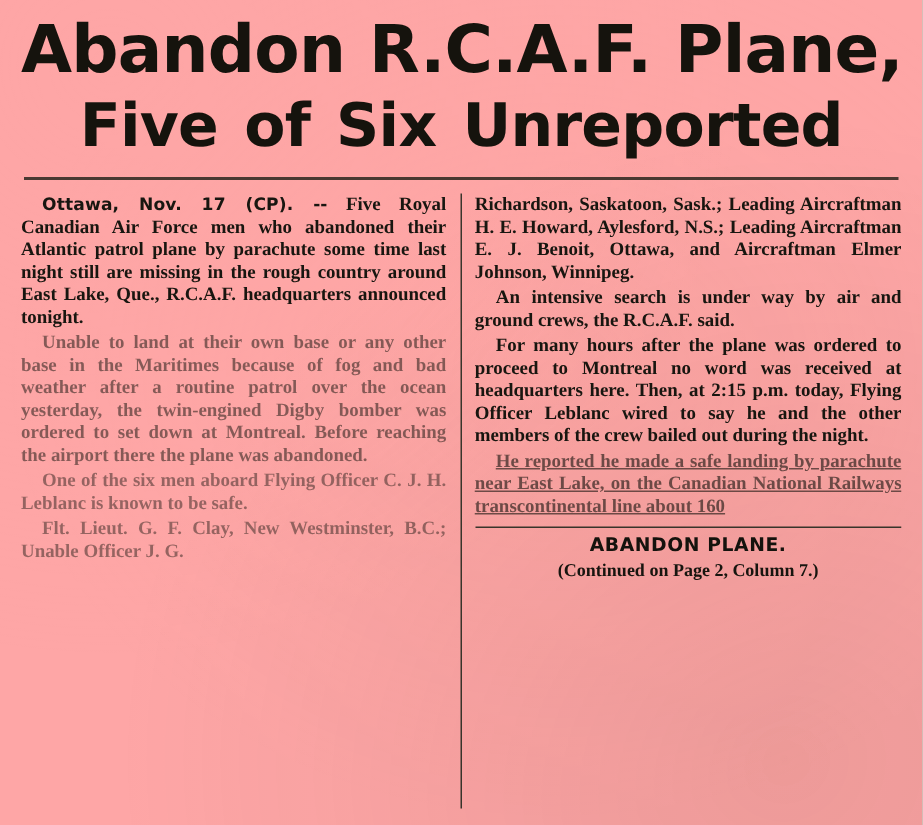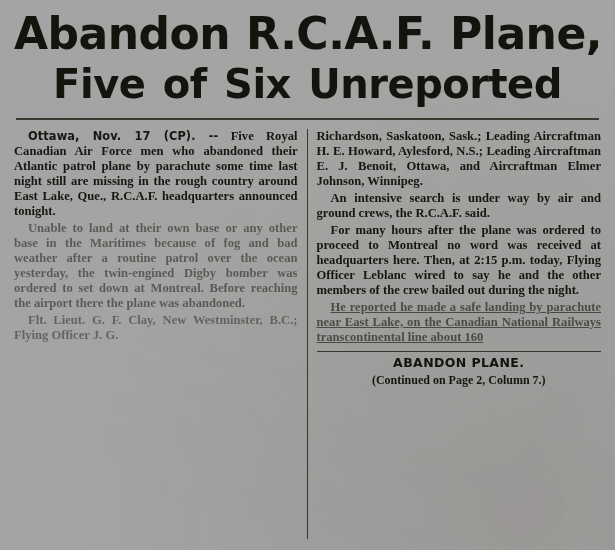--- a/index.html
+++ b/index.html
@@ -10,21 +10,21 @@
   body {
     width: 615px;
     height: 550px;
     overflow: hidden;
     font-family: "Liberation Serif", serif;
   }
   #clipping {
     position: relative;
     width: 615px;
     height: 550px;
-    background: #a3a3a3;
+    background: #fca5a5;
     box-sizing: border-box;
     padding: 8px 14px 0 14px;
     filter: contrast(1.02);
   }
   
   #clipping:before {
     content: "";
     position: absolute;
     inset: 0;
     pointer-events: none;
@@ -139,21 +139,22 @@
     <span class="line2">Five of Six Unreported</span>
   </div>
 
   <div class="rule"></div>
 
   <div class="columns">
 
     <div class="col left">
       <p><span class="lead">Ottawa, Nov. 17  (CP). --</span><span> Five Royal Canadian Air Force men who abandoned their Atlantic patrol plane by parachute some time last night still are missing in the rough country around East Lake, Que., R.C.A.F. headquarters announced tonight.</span></p>
       <p class="fade2">Unable to land at their own base or any other base in the Maritimes because of fog and bad weather after a routine patrol over the ocean yesterday, the twin-engined Digby bomber was ordered to set down at Montreal. Before reaching the airport there the plane was abandoned.</p>
-      <p class="fade3">Flt. Lieut. G. F. Clay, New Westminster, B.C.; Flying Officer J. G.</p>
+      <p class="fade3">One of the six men aboard Flying Officer C. J. H. Leblanc is known to be safe.</p>
+      <p class="fade3">Flt. Lieut. G. F. Clay, New Westminster, B.C.; Unable Officer J. G.</p>
     </div>
 
     <div class="col right">
       <p class="noindent">Richardson, Saskatoon, Sask.; Leading Aircraftman H. E. Howard, Aylesford, N.S.; Leading Aircraftman E. J. Benoit, Ottawa, and Aircraftman Elmer Johnson, Winnipeg.</p>
       <p>An intensive search is under way by air and ground crews, the R.C.A.F. said.</p>
       <p>For many hours after the plane was ordered to proceed to Montreal no word was received at headquarters here. Then, at 2:15 p.m. today, Flying Officer Leblanc wired to say he and the other members of the crew bailed out during the night.</p>
       <p class="fade1">He reported he made a safe landing by parachute near East Lake, on the Canadian National Railways transcontinental line about 160</p>
 
       <div class="jumpline">
         <span class="title">ABANDON PLANE.</span>

